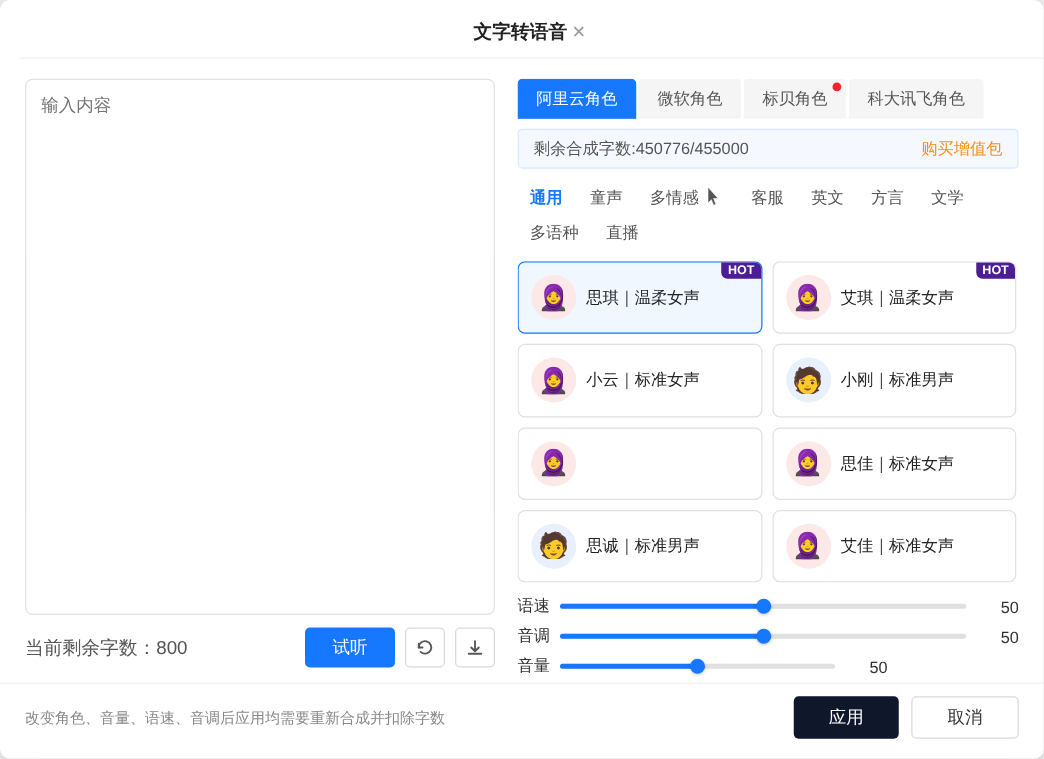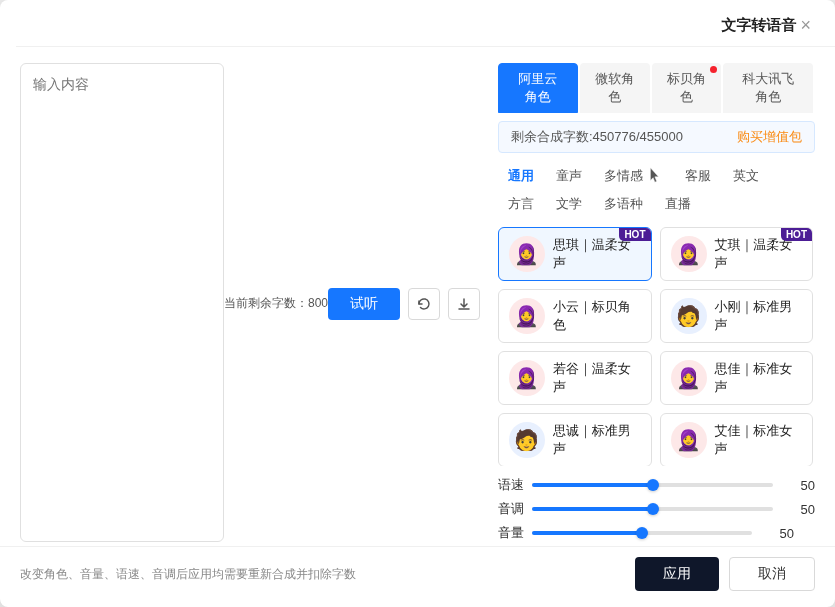--- a/index.html
+++ b/index.html
@@ -19,21 +19,21 @@
       box-shadow: 0 4px 24px rgba(0,0,0,0.18);
       width: 835px;
       height: 607px;
       display: flex;
       flex-direction: column;
       position: relative;
     }
     .dialog-header {
       display: flex;
       align-items: center;
-      justify-content: flex-end;
+      justify-content: center;
       padding: 14px 20px 10px 20px;
       border-bottom: 1px solid #f0f0f0;
       margin-left: 16px;
     }
     .dialog-title {
       font-size: 15px;
       font-weight: 600;
       color: #222;
     }
     .close-btn {
@@ -47,22 +47,22 @@
     }
     .dialog-body {
       display: flex;
       flex: 1;
       overflow: hidden;
       padding: 16px 20px 0 20px;
       gap: 18px;
     }
     .left-panel {
       display: flex;
-      flex-direction: row;
-      width: 460px;
+      flex-direction: column;
+      width: 376px;
       flex-shrink: 0;
     }
     .text-area {
       flex: 1;
       border: 1px solid #e0e0e0;
       border-radius: 6px;
       padding: 12px;
       font-size: 14px;
       color: #bbb;
       resize: none;
@@ -70,21 +70,21 @@
       background: #fff;
       min-height: 380px;
     }
     .left-bottom {
       display: flex;
       align-items: center;
       justify-content: space-between;
       padding: 10px 0 8px 0;
     }
     .remaining-chars {
-      font-size: 12px;
+      font-size: 15px;
       color: #555;
     }
     .bottom-actions {
       display: flex;
       align-items: center;
       gap: 8px;
     }
     .btn-preview {
       background: #1677ff;
       color: #fff;
@@ -404,30 +404,29 @@
           <span class="hot-badge">HOT</span>
         </div>
         <div class="voice-card">
           <div class="voice-avatar" style="background:#fde8e8;">🧕</div>
           <span class="voice-name">艾琪｜温柔女声</span>
           <span class="hot-badge">HOT</span>
         </div>
 
         <div class="voice-card">
           <div class="voice-avatar" style="background:#fde8e8;">🧕</div>
-          <span class="voice-name">小云｜标贝角色</span>
+          <span class="voice-name">小云｜标准女声</span>
         </div>
         <div class="voice-card">
           <div class="voice-avatar" style="background:#e8f0fe;">🧑</div>
           <span class="voice-name">小刚｜标准男声</span>
         </div>
 
         <div class="voice-card">
           <div class="voice-avatar" style="background:#fde8e8;">🧕</div>
-          <span class="voice-name">若谷｜温柔女声</span>
         </div>
         <div class="voice-card">
           <div class="voice-avatar" style="background:#fde8e8;">🧕</div>
           <span class="voice-name">思佳｜标准女声</span>
         </div>
 
         <div class="voice-card">
           <div class="voice-avatar" style="background:#e8f0fe;">🧑</div>
           <span class="voice-name">思诚｜标准男声</span>
         </div>

